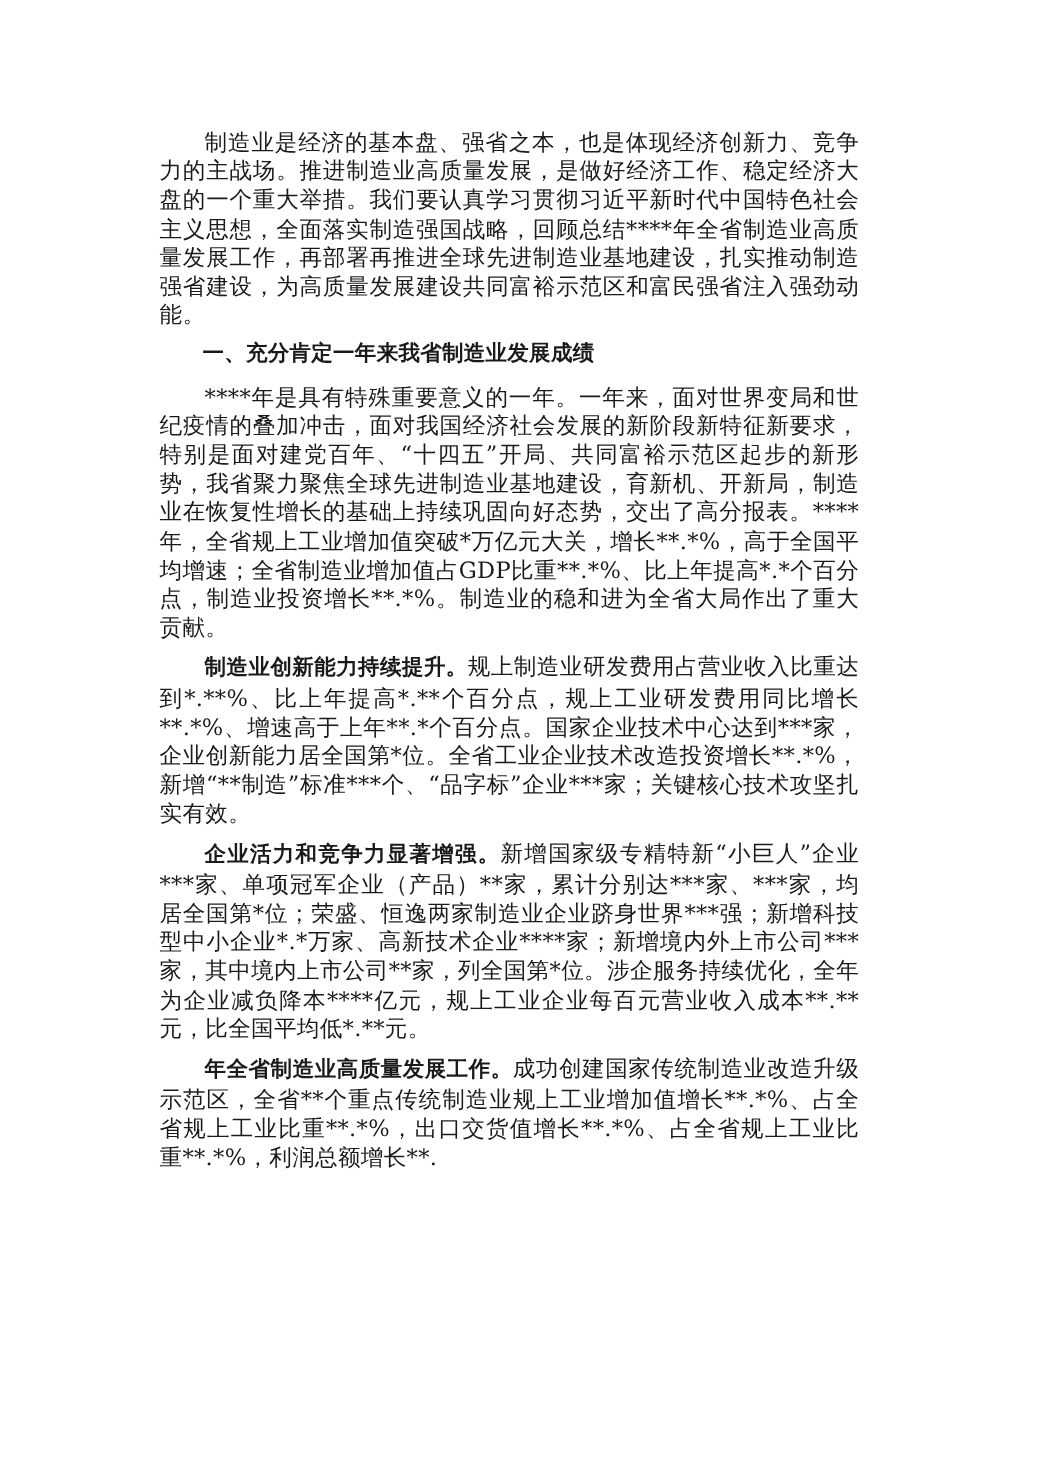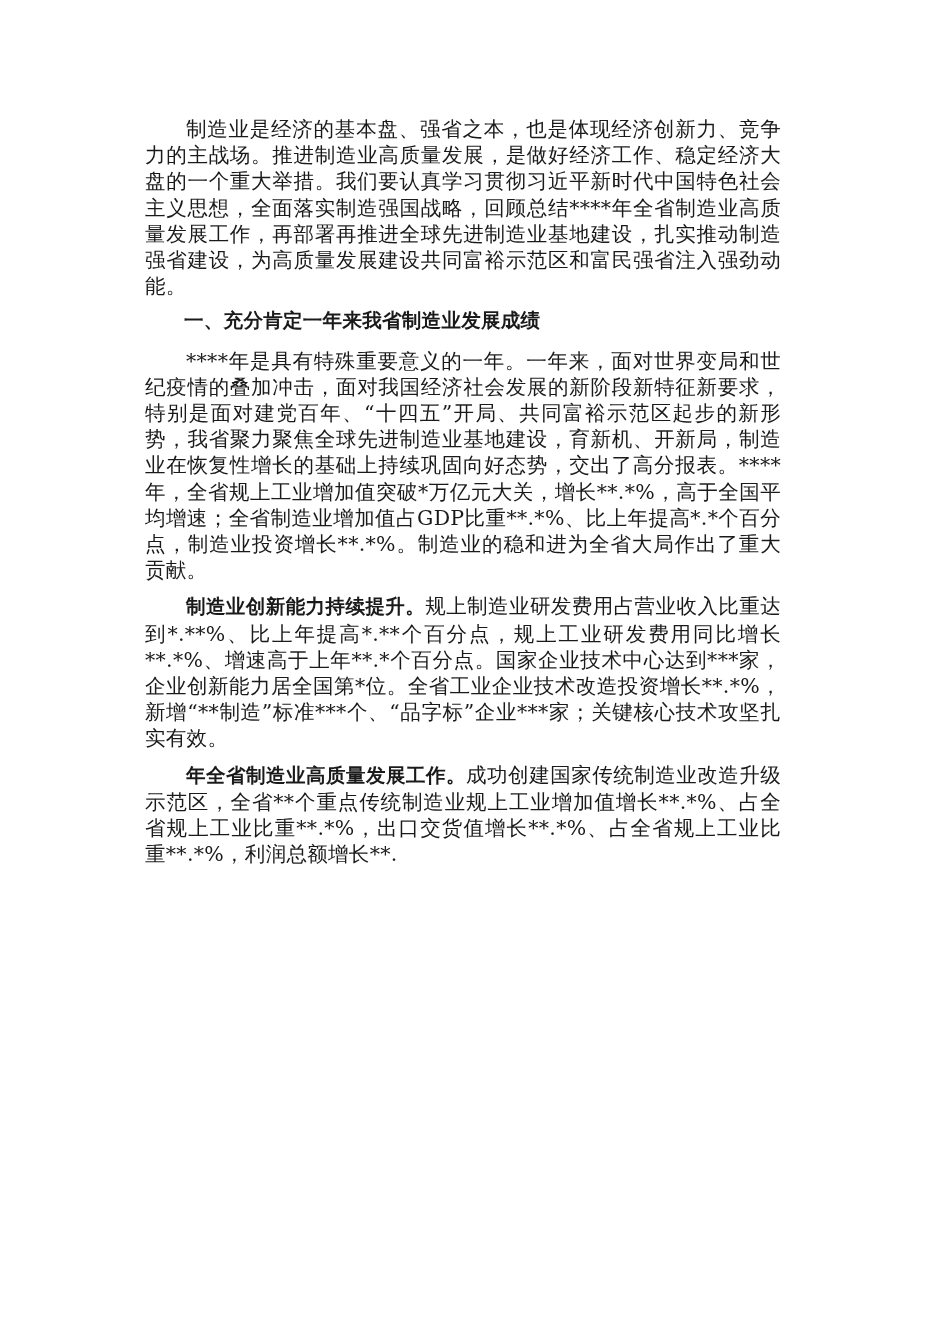--- a/index.html
+++ b/index.html
@@ -13,33 +13,34 @@
     font-size: 20.5px;
     line-height: 26.2px;
     color: #1a1a1a;
     text-align: justify;
     letter-spacing: 0.3px;
   }
   .para { margin: 0 16px 10px 0; text-indent: 2em; }
   .heading {
     margin: 8px 0 12px 0;
     text-indent: 2em;
-    font-family: Liberation Mono, monospace;
+    font-family: Liberation Serif, serif;
     font-weight: bold;
     font-size: 19.5px;
   }
-  .lead { font-weight: bold; font-family: Liberation Serif, serif; font-size: 19.5px; }
+  .lead { font-weight: bold; font-family: Liberation Mono, monospace; font-size: 19.5px; }
 </style>
 </head>
 <body>
 
 <div class="page">
   <p class="para">制造业是经济的基本盘、强省之本，也是体现经济创新力、竞争力的主战场。推进制造业高质量发展，是做好经济工作、稳定经济大盘的一个重大举措。我们要认真学习贯彻习近平新时代中国特色社会主义思想，全面落实制造强国战略，回顾总结****年全省制造业高质量发展工作，再部署再推进全球先进制造业基地建设，扎实推动制造强省建设，为高质量发展建设共同富裕示范区和富民强省注入强劲动能。</p>
   <p class="heading">一、充分肯定一年来我省制造业发展成绩</p>
   <p class="para">****年是具有特殊重要意义的一年。一年来，面对世界变局和世纪疫情的叠加冲击，面对我国经济社会发展的新阶段新特征新要求，特别是面对建党百年、“十四五”开局、共同富裕示范区起步的新形势，我省聚力聚焦全球先进制造业基地建设，育新机、开新局，制造业在恢复性增长的基础上持续巩固向好态势，交出了高分报表。****年，全省规上工业增加值突破*万亿元大关，增长**.*%，高于全国平均增速；全省制造业增加值占GDP比重**.*%、比上年提高*.*个百分点，制造业投资增长**.*%。制造业的稳和进为全省大局作出了重大贡献。</p>
 
   <p class="para"><span class="lead">制造业创新能力持续提升。</span><span>规上制造业研发费用占营业收入比重达到*.**%、比上年提高*.**个百分点，规上工业研发费用同比增长**.*%、增速高于上年**.*个百分点。国家企业技术中心达到***家，企业创新能力居全国第*位。全省工业企业技术改造投资增长**.*%，新增“**制造”标准***个、“品字标”企业***家；关键核心技术攻坚扎实有效。</span></p>
 
 
 
+  <p class="para"><span class="lead">企业活力和竞争力显著增强。</span><span>新增国家级专精特新“小巨人”企业***家、单项冠军企业（产品）**家，累计分别达***家、***家，均居全国第*位；荣盛、恒逸两家制造业企业跻身世界***强；新增科技型中小企业*.*万家、高新技术企业****家；新增境内外上市公司***家，其中境内上市公司**家，列全国第*位。涉企服务持续优化，全年为企业减负降本****亿元，规上工业企业每百元营业收入成本**.**元，比全国平均低*.**元。</span></p>
 
   <p class="para"><span class="lead">年全省制造业高质量发展工作。</span><span>成功创建国家传统制造业改造升级示范区，全省**个重点传统制造业规上工业增加值增长**.*%、占全省规上工业比重**.*%，出口交货值增长**.*%、占全省规上工业比重**.*%，利润总额增长**.</span></p>
 </div>
 
 </body></html>

